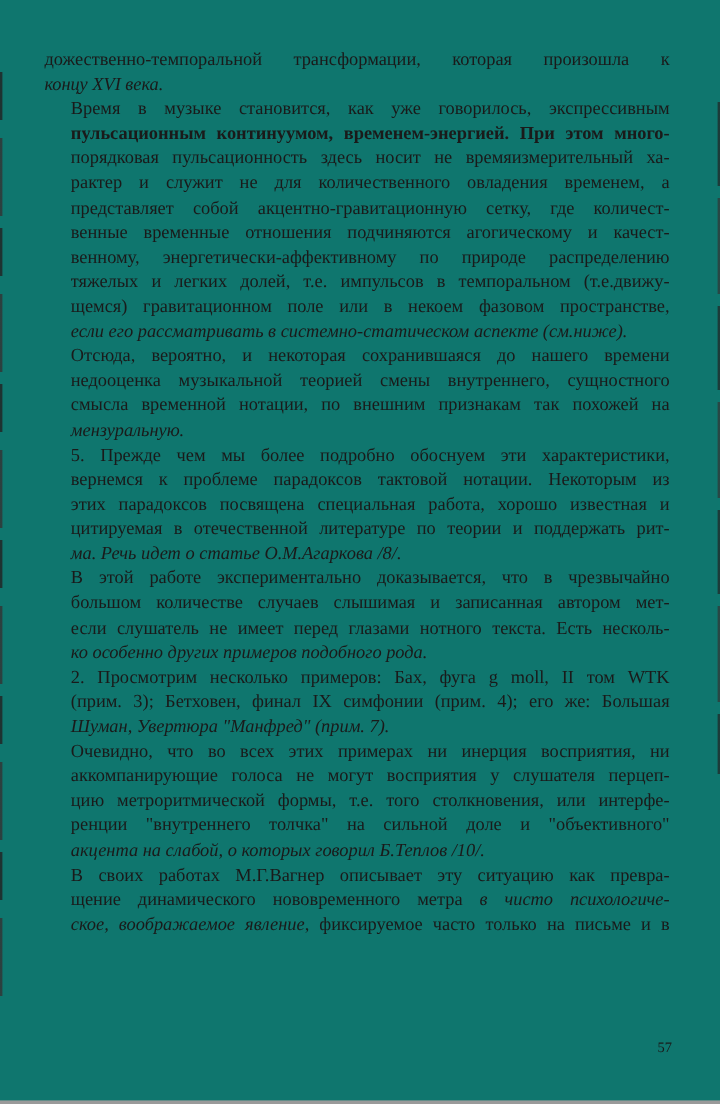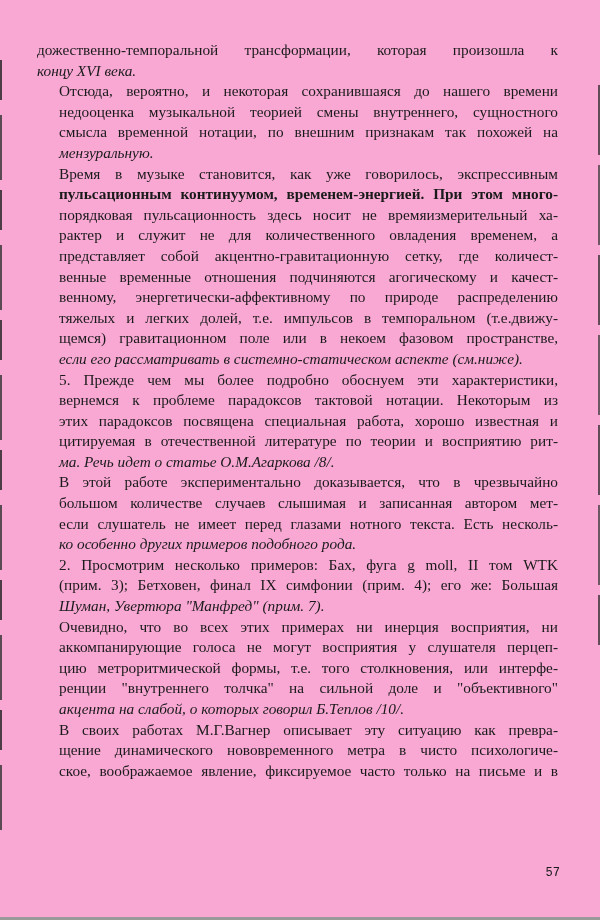--- a/index.html
+++ b/index.html
@@ -12,21 +12,21 @@
       height: 920px;
       position: relative;
       overflow: hidden;
       font-family: "Liberation Serif", "DejaVu Serif", serif;
       color: #1a1a1a;
     }
     .page {
       position: absolute;
       left: 0; top: 0;
       width: 600px; height: 920px;
-      background: #f9a8d4;
+      background: #0f766e;
     }
     .edge-left {
       position: absolute;
       left: 0; top: 60px;
       width: 2px; height: 780px;
       background: repeating-linear-gradient(to bottom, #222 0 40px, transparent 40px 55px, #333 55px 120px, transparent 120px 130px);
       opacity: 0.8;
     }
     .edge-right {
       position: absolute;
@@ -62,68 +62,68 @@
       display: block;
       text-align: justify;
       text-align-last: justify;
       white-space: nowrap;
     }
     .line.last {
       text-align-last: left;
       font-style: italic;
     }
     .b { font-weight: bold; }
-    .i { }
+    .i { font-style: italic; }
     .page-number {
       position: absolute;
       right: 40px;
       top: 866px;
       font-size: 12px;
-      font-family: Liberation Mono, monospace;
+      font-family: Liberation Serif, serif;
     }
   </style>
 </head>
 <body>
 
 <div class="page">
   <div class="edge-left"></div>
   <div class="edge-right"></div>
 
   <div class="text-block">
 
     <div class="para">
       <span class="line">дожественно-темпоральной трансформации, которая произошла к</span>
       <span class="line last">концу XVI века.</span>
     </div>
 
     <div class="para indent">
-      <span class="line">Отсюда, вероятно, и некоторая сохранившаяся до нашего времени</span>
-      <span class="line">недооценка музыкальной теорией смены внутреннего, сущностного</span>
-      <span class="line">смысла временной нотации, по внешним признакам так похожей на</span>
-      <span class="line last">мензуральную.</span>
-    </div>
-
-    <div class="para indent">
       <span class="line">Время в музыке становится, как уже говорилось, экспрессивным</span>
       <span class="line b">пульсационным континуумом, временем-энергией. При этом много-</span>
       <span class="line">порядковая пульсационность здесь носит не времяизмерительный ха-</span>
       <span class="line">рактер и служит не для количественного овладения временем, а</span>
       <span class="line">представляет собой акцентно-гравитационную сетку, где количест-</span>
       <span class="line">венные временные отношения подчиняются агогическому и качест-</span>
       <span class="line">венному, энергетически-аффективному по природе распределению</span>
       <span class="line">тяжелых и легких долей, т.е. импульсов в темпоральном (т.е.движу-</span>
       <span class="line">щемся) гравитационном поле или в некоем фазовом пространстве,</span>
       <span class="line last">если его рассматривать в системно-статическом аспекте (см.ниже).</span>
     </div>
 
     <div class="para indent">
+      <span class="line">Отсюда, вероятно, и некоторая сохранившаяся до нашего времени</span>
+      <span class="line">недооценка музыкальной теорией смены внутреннего, сущностного</span>
+      <span class="line">смысла временной нотации, по внешним признакам так похожей на</span>
+      <span class="line last">мензуральную.</span>
+    </div>
+
+    <div class="para indent">
       <span class="line">5. Прежде чем мы более подробно обоснуем эти характеристики,</span>
       <span class="line">вернемся к проблеме парадоксов тактовой нотации. Некоторым из</span>
       <span class="line">этих парадоксов посвящена специальная работа, хорошо известная и</span>
-      <span class="line">цитируемая в отечественной литературе по теории и восприятию рит-</span>
+      <span class="line">цитируемая в отечественной литературе по теории и поддержать рит-</span>
       <span class="line last">ма. Речь идет о статье О.М.Агаркова /8/.</span>
     </div>
 
     <div class="para indent">
       <span class="line">В этой работе экспериментально доказывается, что в чрезвычайно</span>
       <span class="line">большом количестве случаев слышимая и записанная автором мет-</span>
       <span class="line">если слушатель не имеет перед глазами нотного текста. Есть несколь-</span>
       <span class="line last">ко особенно других примеров подобного рода.</span>
     </div>
 

